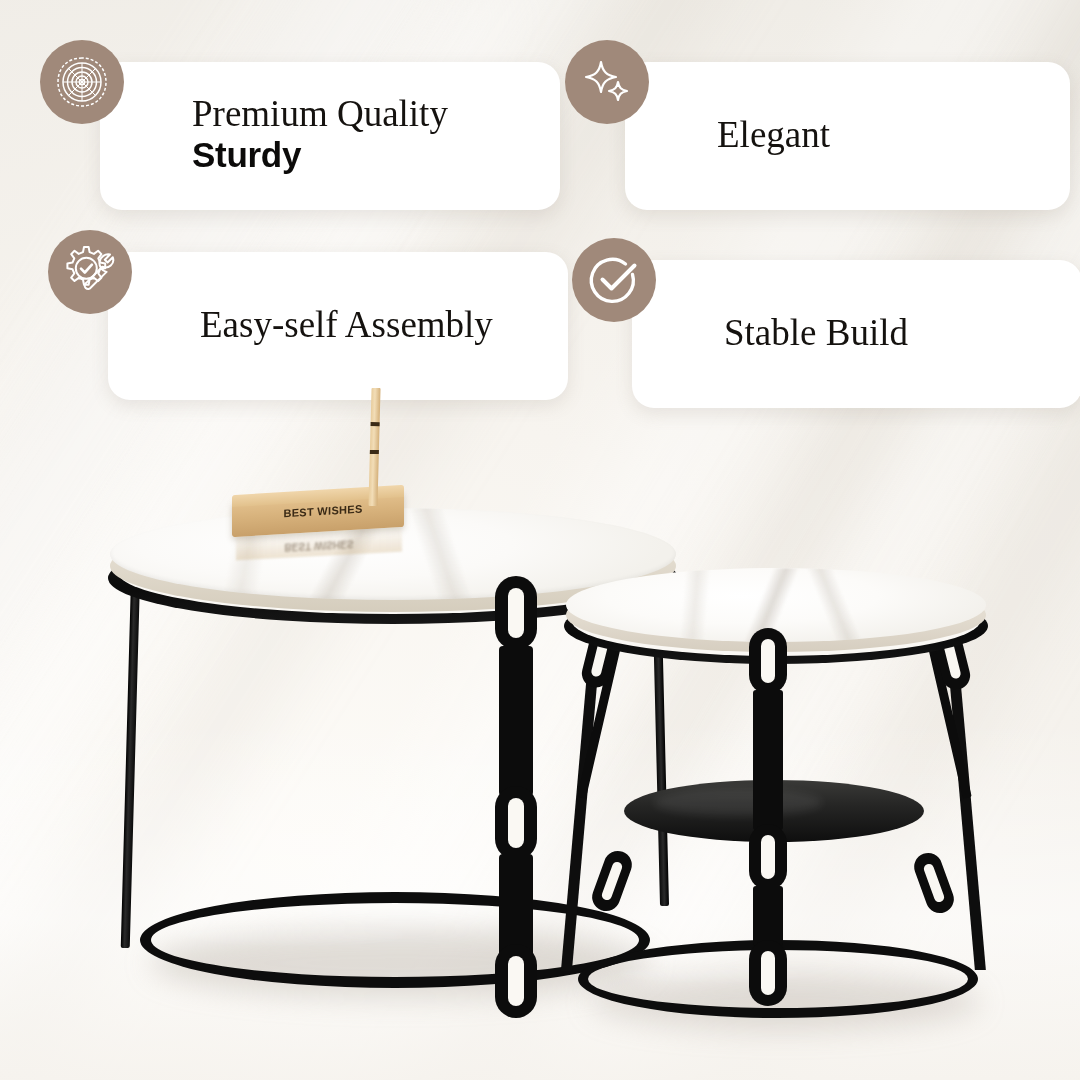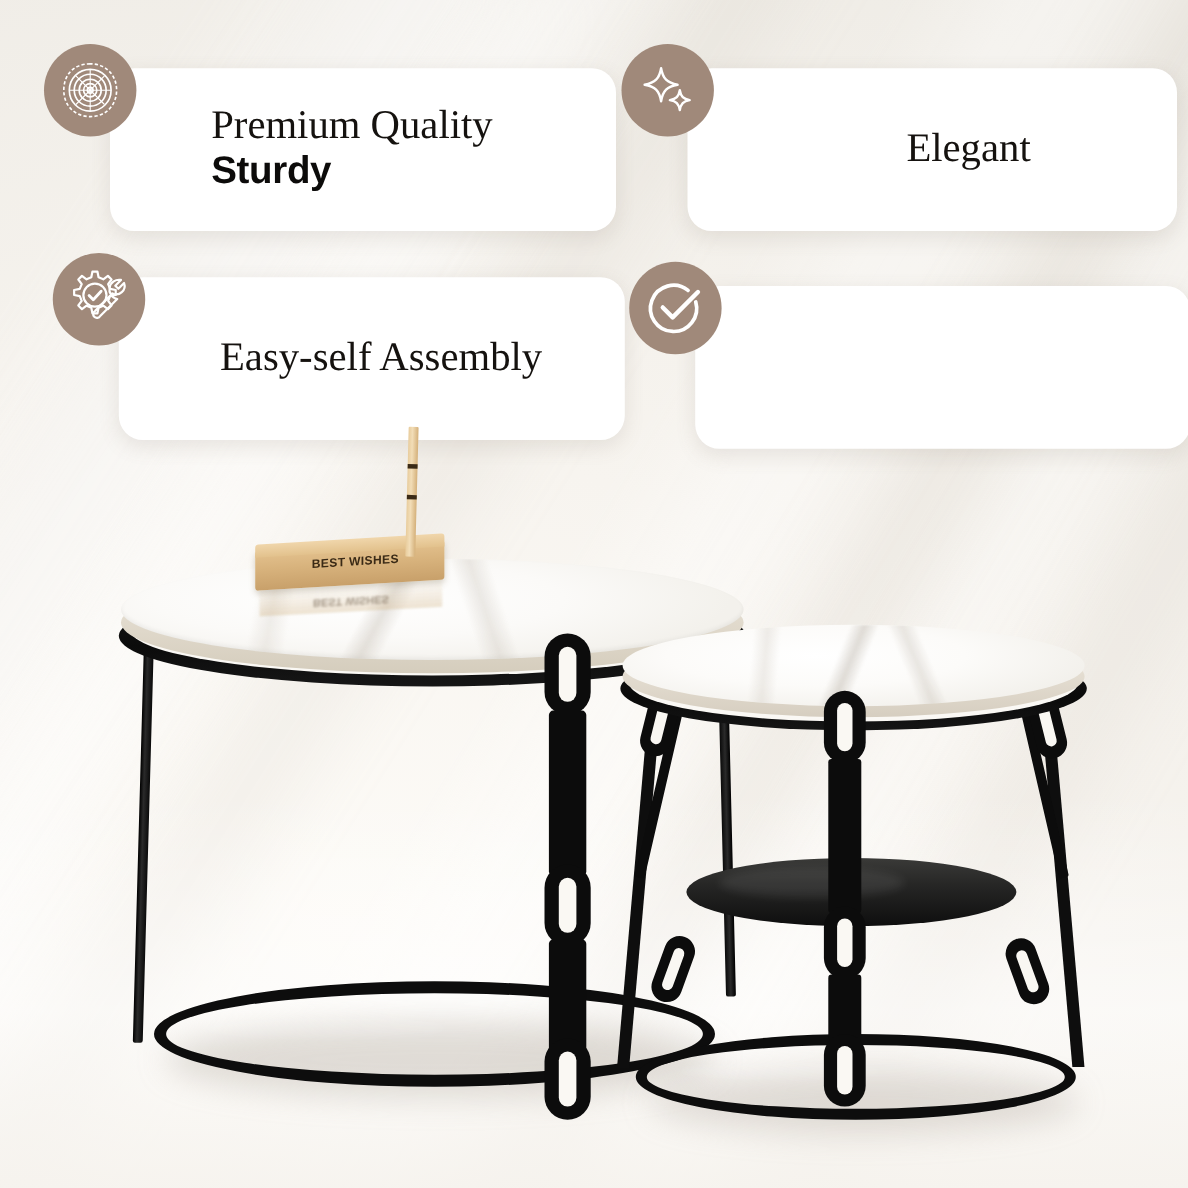--- a/index.html
+++ b/index.html
@@ -70,21 +70,21 @@
   .badge-sub{
     font-family:"Liberation Sans",sans-serif;
     font-size:35px;font-weight:bold;color:#0c0b0a;line-height:1.1;
     white-space:nowrap;margin-top:2px;letter-spacing:-.3px;
   }
 
   
   #badge-1{left:40px;top:40px;}
   #badge-1 .badge-card{width:460px;height:148px;}
   #badge-2{left:565px;top:40px;}
-  #badge-2 .badge-card{width:445px;height:148px;text-align:center;}
+  #badge-2 .badge-card{width:445px;height:148px;}
   #badge-3{left:48px;top:230px;}
   #badge-3 .badge-card{width:460px;height:148px;gap:44px;}
   #badge-4{left:572px;top:238px;}
   #badge-4 .badge-card{width:450px;height:148px;}
 
   
   .photo{position:absolute;left:0;top:380px;width:1080px;height:700px;}
 
   
   .big-top{
@@ -416,20 +416,21 @@
           <path d="M24 5 l4.6 0 1 5.1 4.3 1.8 4.2-3.1 3.3 3.3-3.1 4.2 1.8 4.3 5.1 1 0 4.6-5.1 1-1.8 4.3 3.1 4.2-3.3 3.3-4.2-3.1-4.3 1.8-1 5.1-4.6 0-1-5.1-4.3-1.8-4.2 3.1-3.3-3.3 3.1-4.2-1.8-4.3-5.1-1 0-4.6 5.1-1 1.8-4.3-3.1-4.2 3.3-3.3 4.2 3.1 4.3-1.8z"></path>
           <circle cx="26.3" cy="26.3" r="10.5"></circle>
           <path d="M21 26.6 l3.8 3.9 7.1-7.8" stroke-width="2.6"></path>
           <path d="M50 12.5 l-5.2 5.2 2.8 2.8 5.2-5.2 a7.6 7.6 0 0 1-10.5 9.4 L26.5 40.6 a3.4 3.4 0 1 0 4.6 4.6 L46.6 29.9 A7.6 7.6 0 0 1 50 12.5Z"></path>
         </svg>
       </div>
     </div>
 
     <div class="badge" id="badge-4">
       <div class="badge-card">
+        <div class="badge-title">Stable Build</div>
       </div>
       <div class="badge-icon">
         <svg width="58" height="58" viewBox="0 0 58 58" fill="none" stroke="#ffffff" stroke-width="3.4" stroke-linecap="round" stroke-linejoin="round">
           <path d="M47.5 23.5 A21 21 0 1 1 40.5 13"></path>
           <path d="M17.5 28.5 L26.5 37.5 L49.5 14.5" stroke-width="4"></path>
         </svg>
       </div>
     </div>
 
   </div>

